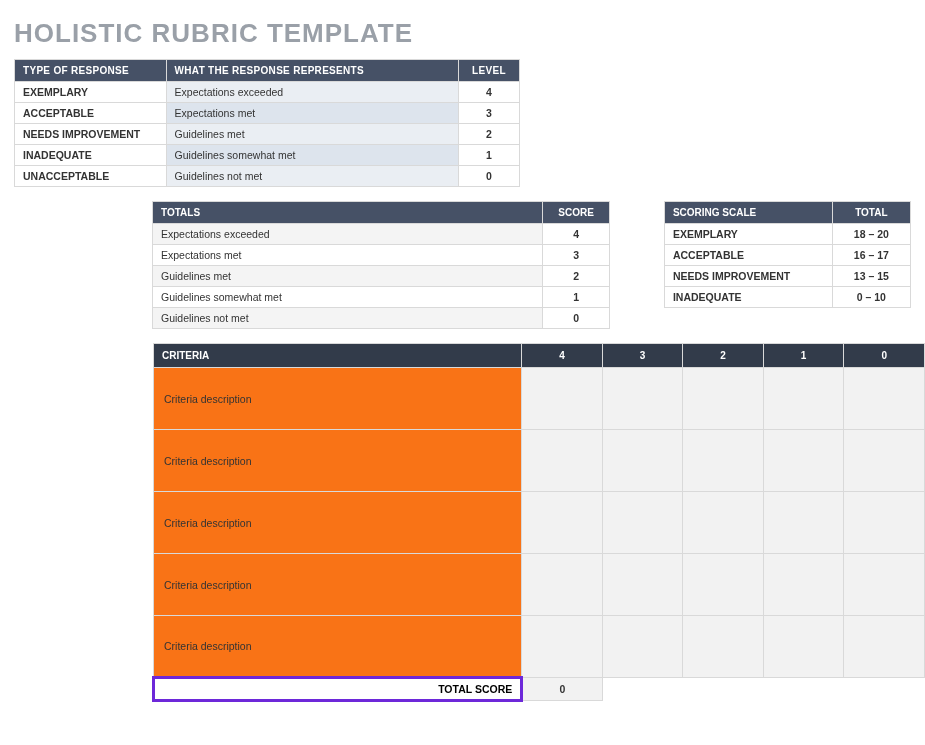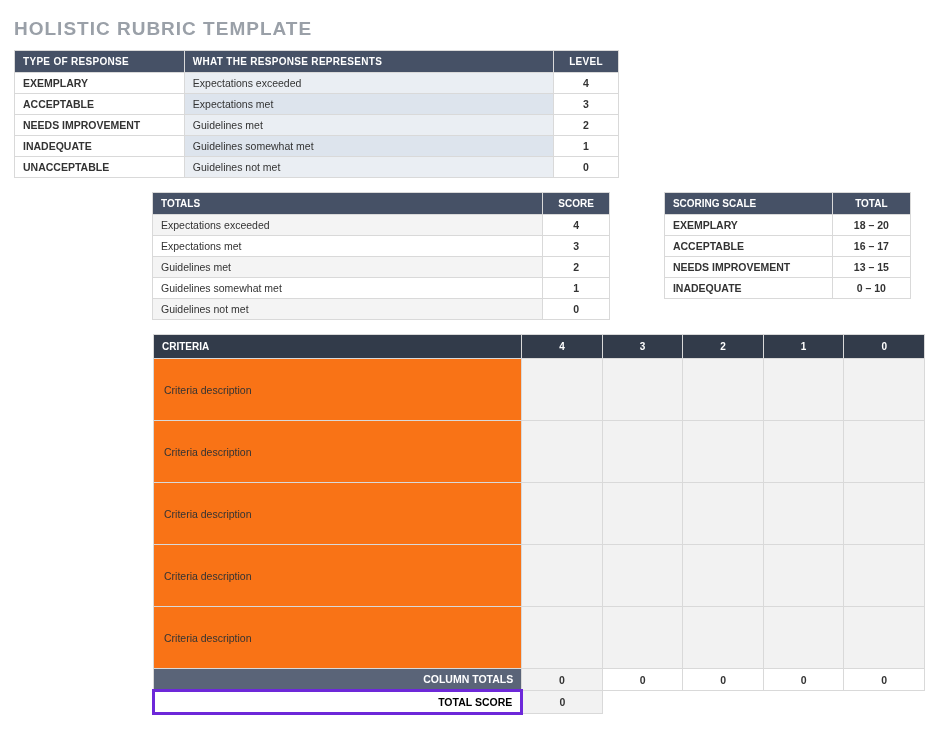--- a/index.html
+++ b/index.html
@@ -6,32 +6,32 @@
   body {
     margin: 0;
     padding: 18px 14px;
     font-family: "Century Gothic", "Gill Sans", "Trebuchet MS", Arial, sans-serif;
     font-size: 11px;
     color: #333;
     background: #fff;
     width: 925px;
   }
   h1.title {
-    font-size: 19px;
+    font-size: 26px;
     font-weight: bold;
     letter-spacing: 1px;
     color: #9aa0a8;
     margin: 0 0 10px 0;
   }
 
   table { border-collapse: collapse; }
   td, th { padding: 0; }
 
   
-  .tbl-type { width: 605px; margin-bottom: 14px; }
+  .tbl-type { width: 506px; margin-bottom: 14px; }
   .tbl-type th {
     background: #465166;
     color: #fff;
     font-weight: bold;
     font-size: 10px;
     letter-spacing: .3px;
     text-align: left;
     padding: 5px 8px;
     border: 1px solid #d9d9d9;
   }
@@ -258,28 +258,20 @@
       <td class="num-cell"></td>
     </tr>
     <tr>
       <td class="crit-cell">Criteria description</td>
       <td class="num-cell"></td>
       <td class="num-cell"></td>
       <td class="num-cell"></td>
       <td class="num-cell"></td>
       <td class="num-cell"></td>
     </tr>
-    <tr class="totals">
-      <td class="label">COLUMN TOTALS</td>
-      <td class="val0">0</td>
-      <td class="valN">0</td>
-      <td class="valN">0</td>
-      <td class="valN">0</td>
-      <td class="valN">0</td>
-    </tr>
     <tr class="score">
       <td class="label">TOTAL SCORE</td>
       <td class="val0">0</td>
       <td class="noborder"></td>
       <td class="noborder"></td>
       <td class="noborder"></td>
       <td class="noborder"></td>
     </tr>
   </tbody>
 </table>

